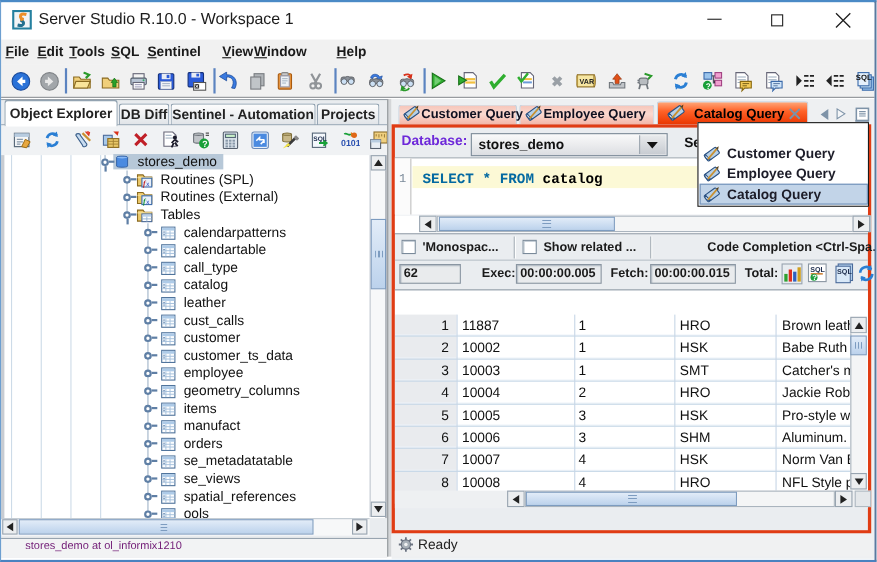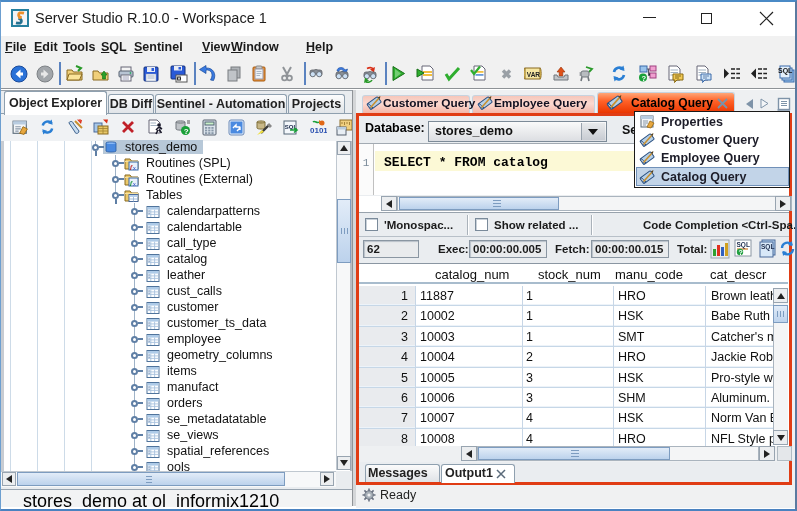--- a/index.html
+++ b/index.html
@@ -27,34 +27,34 @@
 .trow{position:absolute;left:0;font-size:12.5px;color:#111;white-space:nowrap}
 .hndl{position:absolute;width:7px;height:7px;border:2px solid #5f7fa5;border-radius:50%;background:#fff}
 .hstem{position:absolute;height:2px;background:#5f7fa5}
 .vstem{position:absolute;width:2px;background:#5f7fa5}
 
 .sbtn{position:absolute;background:#eceef0;border:1px solid #98a4b0;display:flex;align-items:center;justify-content:center}
 .sthumb{position:absolute;background:linear-gradient(#e2ecf8,#bcd2ec);border:1px solid #7d9cc0}
 .grip{position:absolute;width:8px;height:6px;background:repeating-linear-gradient(90deg,#7d9cc0 0 1px,transparent 1px 3px)}
 .gripv{position:absolute;width:6px;height:8px;background:repeating-linear-gradient(180deg,#7d9cc0 0 1px,transparent 1px 3px)}
 .tri{width:0;height:0}
-#lstatus{left:1px;top:489px;width:351px;height:18px;background:#f2f3f4;border-top:1px solid #98a4b0;font-size:18px;color:#000000}
+#lstatus{left:1px;top:489px;width:351px;height:18px;background:#f2f3f4;border-top:1px solid #98a4b0;font-size:10px;color:#701a75}
 
 #split{left:352px;top:90px;width:4px;height:416px;background:#d4d6d8;border-left:1px solid #909498}
 
 #rpanel{left:356px;top:90px;width:439px;height:418px;background:#eef0f2}
 #redframe{left:0px;top:23px;width:436px;height:372px;border:3px solid #e03c14;background:#eaedf0}
 .qtab{position:absolute;border:1px solid #c7d3df;border-bottom:none;border-radius:3px 3px 0 0;font-size:12.5px;font-weight:bold;color:#101020}
 .qtab.inact{background:linear-gradient(#f6c6ba,#fbd9d0 45%,#f3b6a8)}
 #combo{position:absolute;left:72px;top:31px;width:179px;height:21px;background:linear-gradient(#fafafa,#dcdee2);border:1px solid #7d8b98;font-size:12.5px;font-weight:bold;color:#111}
 #edit{position:absolute;left:3px;top:53px;width:430px;height:52px;background:#fff;border-top:1px solid #a2aab2}
 #gutter{position:absolute;left:0;top:0;width:15px;height:51px;background:#fbfbfb;border-right:1px solid #c0c0c0;font-family:"Liberation Mono",monospace;font-size:11px;color:#7a8a99;text-align:center;padding-top:13px}
 #yline{position:absolute;left:16px;top:7px;width:414px;height:20px;background:#fcf9d6}
 #sqltxt{position:absolute;left:25px;top:11px;font-family:"Liberation Mono",monospace;font-size:13px;font-weight:bold;color:#000;white-space:pre}
-.kw{color:#000000}
+.kw{color:#0369a1}
 #optrow{position:absolute;left:3px;top:122px;width:430px;height:24px;border-top:1px solid #98a2ac;font-size:11.5px;font-weight:bold;color:#1a1a1a}
 .cbx{position:absolute;top:5px;width:13px;height:13px;background:#fff;border:1px solid #7a8a9a;box-shadow:inset 1px 1px 0 #c8d0d8}
 .vsep{position:absolute;top:2px;width:1px;height:20px;background:#aab2ba;box-shadow:1px 0 0 #fff}
 #statrow{position:absolute;left:3px;top:146px;width:430px;height:26px;border-top:1px solid #b8c0c8;font-size:11.5px;font-weight:bold;color:#1a1a1a}
 .fld{position:absolute;top:3px;height:18px;background:#e9ebed;border:1px solid #8a96a2;box-shadow:inset 1px 1px 1px #b8c0c8;font-weight:bold;padding:2px 0 0 3px;font-size:11.5px}
 
 #grid{position:absolute;left:3px;top:173px;width:430px;height:195px;background:#fff;border-top:1px solid #8a96a2;overflow:hidden}
 .gcol{position:absolute;top:0;width:1px;height:183px;background:#c7d6e6}
 .grow{position:absolute;left:0;width:414px;height:20.4px;border-bottom:1px solid #c6d7e7;box-shadow:inset 0 -1px 0 #edf3f9;font-size:12.5px;color:#101010;overflow:hidden}
 .gc{position:absolute;top:3px;white-space:nowrap}
@@ -586,21 +586,21 @@
   <div class="ab tri" style="left:390px;top:9px;border-top:5px solid transparent;border-bottom:5px solid transparent;border-right:7px solid #7e93a8"></div>
   <svg class="ab" style="left:404px;top:8px" width="10" height="11">
       <path d="M1 1 L8 5.5 L1 10 Z" fill="#f4f6f8" stroke="#7e93a8" stroke-width="1"></path>
     </svg>
   <svg class="ab" style="left:421px;top:7px" width="14" height="14">
       <rect x="1.5" y="1.5" width="11" height="11" fill="#fff" stroke="#7e93a8" stroke-width="1.4"></rect>
       <path d="M4 4.5 H10 M4 6.5 H10 M4 8.5 H10" stroke="#7e93a8" stroke-width="1"></path>
       <path d="M0.5 13 H13" stroke="#7e93a8" stroke-width="1.4"></path>
     </svg>
 
-  <span class="ab b" style="left:9px;top:31px;font-size:12.5px;color:#000000">Database:</span>
+  <span class="ab b" style="left:9px;top:31px;font-size:12.5px;color:#6d28d9">Database:</span>
   <div class="ab" id="combo">
       <span style="position:absolute;left:6px;top:2px">stores_demo</span>
     <div style="position:absolute;right:1px;top:1px;width:24px;height:17px;background:linear-gradient(#e8eaec,#c8ccd2);border-left:1px solid #98a2ac"></div>
     <div class="tri" style="position:absolute;right:8px;top:7px;border-left:5px solid transparent;border-right:5px solid transparent;border-top:6px solid #111"></div>
   </div>
   <span class="ab b" style="left:266px;top:33px;font-size:12.5px;color:#111">Se</span>
 
   <div class="ab" id="edit">
     <div id="yline"></div>
     <div id="gutter">1</div>
@@ -658,26 +658,20 @@
       </svg>
     <svg class="ab" style="left:420px;top:3px" width="17" height="17" viewBox="0 0 17 17">
         <path d="M3 8 A5.5 5.5 0 0 1 13 5" fill="none" stroke="#2a7fd4" stroke-width="2.4"></path>
         <path d="M14 9 A5.5 5.5 0 0 1 4 12" fill="none" stroke="#2a7fd4" stroke-width="2.4"></path>
         <path d="M13 1 L13.5 6 L9 5 Z" fill="#2a7fd4"></path>
         <path d="M4 16 L3.5 11 L8 12 Z" fill="#2a7fd4"></path>
       </svg>
   </div>
 
   <div class="ab" id="grid">
-    <div id="ghead">
-      <span class="ab" style="left:76px;top:3px">catalog_num</span>
-      <span class="ab" style="left:179px;top:3px">stock_num</span>
-      <span class="ab" style="left:256px;top:3px">manu_code</span>
-      <span class="ab" style="left:351px;top:3px">cat_descr</span>
-    </div>
     <div id="rnumcol"></div>
     <div class="grow" style="top:22px">
         <span class="gc" style="right:365px">1</span>
         <span class="gc" style="left:61px">11887</span>
         <span class="gc" style="left:167px">1</span>
         <span class="gc" style="left:259px">HRO</span>
         <span class="gc" style="left:352px">Brown leather gl</span>
       </div>
     <div class="grow" style="top:42.4px">
         <span class="gc" style="right:365px">2</span>
@@ -752,48 +746,33 @@
     <div class="ab" style="left:118px;top:0px;width:282px;height:15px;background:#f4f5f6;border:1px solid #aab4be"></div>
     <div class="sthumb" style="left:119px;top:1px;width:192px;height:13px">
         <span class="gripv" style="left:92px;top:2px;width:8px"></span>
       </div>
     <div class="sbtn" style="left:400px;top:0px;width:16px;height:15px">
         <span class="tri" style="border-top:4px solid transparent;border-bottom:4px solid transparent;border-left:6px solid #222"></span>
       </div>
     <div class="ab" style="left:418px;top:0px;width:15px;height:15px;background:#e4e7ea;border:1px solid #b0bac2"></div>
   </div>
 
-  <div class="ab" id="btabs">
-    <div class="ab" style="left:6px;top:2px;width:75px;height:18px;background:linear-gradient(#fbfbfb,#dfe3e7);border:1px solid #8fa0af;border-bottom:none;border-radius:3px 3px 0 0"></div>
-    <span class="ab b" style="left:9px;top:4px;font-size:12.5px;color:#222">Messages</span>
-    <div class="ab" style="left:82px;top:2px;width:74px;height:19px;background:#fff;border:1px solid #8fa0af;border-bottom:none;border-radius:3px 3px 0 0"></div>
-    <span class="ab b" style="left:86px;top:4px;font-size:12.5px;color:#222">Output1</span>
-    <svg class="ab" style="left:137px;top:7px" width="10" height="10">
-        <path d="M1 1 L9 9 M9 1 L1 9" stroke="#5a6a7a" stroke-width="1.5"></path>
-      </svg>
-  </div>
 </div>
 <div class="ab" id="ready">
     <svg class="ab" style="left:6px;top:3px" width="14" height="14" viewBox="0 0 14 14">
       <circle cx="7" cy="7" r="4.2" fill="#a8b0b8" stroke="#6a7280"></circle>
       <circle cx="7" cy="7" r="1.6" fill="#f0f1f2"></circle>
       <g stroke="#6a7280" stroke-width="1.6">
         <path d="M7 0.5 V3 M7 11 V13.5 M0.5 7 H3 M11 7 H13.5 M2.4 2.4 L4.2 4.2 M9.8 9.8 L11.6 11.6 M11.6 2.4 L9.8 4.2 M4.2 9.8 L2.4 11.6"></path>
       </g>
     </svg>
     <span style="position:absolute;left:24px;top:3px">Ready</span>
   </div>
 
 <div class="ab" id="popup">
-  <div class="pitem" style="top:1px">
-      <svg style="position:absolute;left:4px;top:1px" width="15" height="15" viewBox="0 0 15 15">
-        <use href="#prop"></use>
-      </svg>
-      <span style="position:absolute;left:25px;top:2px">Properties</span>
-    </div>
   <div class="pitem" style="top:19px">
       <svg style="position:absolute;left:3px;top:1px" width="16" height="16" viewBox="0 0 16 16">
         <use href="#qi"></use>
       </svg>
       <span style="position:absolute;left:25px;top:2px">Customer Query</span>
     </div>
   <div class="pitem" style="top:37px">
       <svg style="position:absolute;left:3px;top:1px" width="16" height="16" viewBox="0 0 16 16">
         <use href="#qi"></use>
       </svg>

